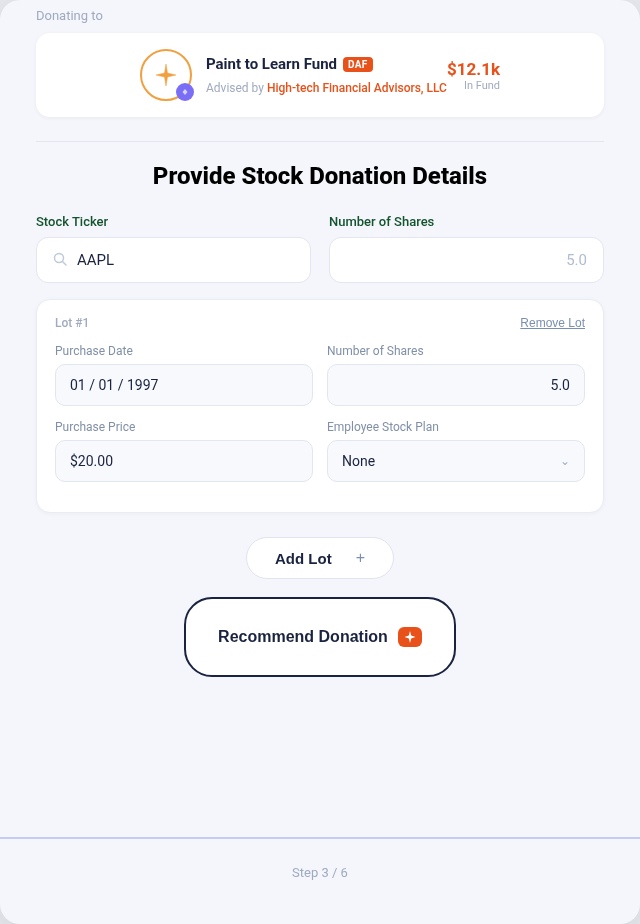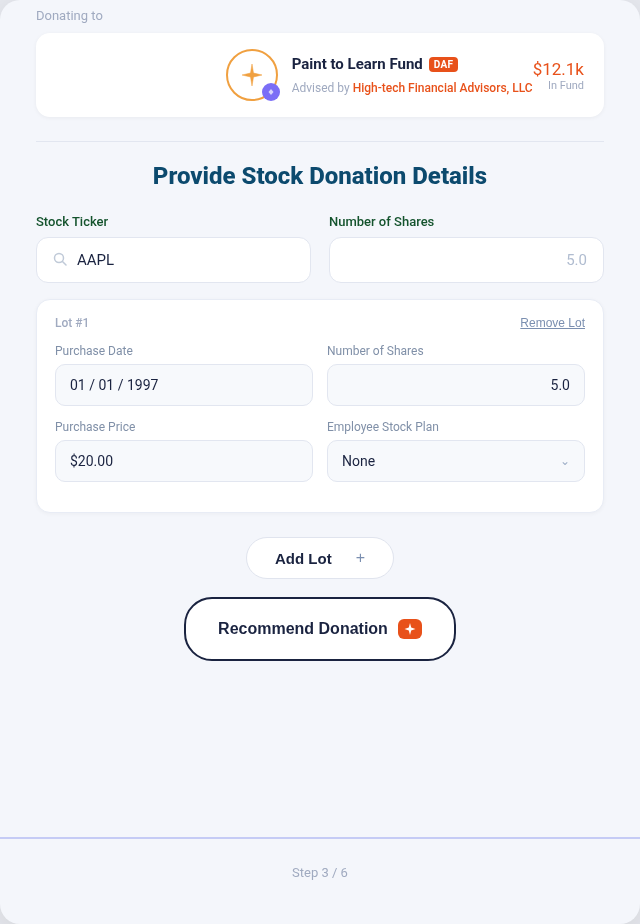--- a/index.html
+++ b/index.html
@@ -56,21 +56,21 @@
       font-size: 13px;
       color: #a0aac0;
       margin-bottom: 10px;
     }
     .fund-card {
       background: #fff;
       border-radius: 14px;
       padding: 16px 20px;
       display: flex;
       align-items: center;
-      justify-content: flex-end;
+      justify-content: center;
       box-shadow: 0 1px 4px rgba(0,0,0,0.05);
     }
     .fund-card-left {
       display: flex;
       align-items: center;
       gap: 14px;
     }
     .fund-icon-wrap {
       width: 52px;
       height: 52px;
@@ -129,39 +129,39 @@
     .fund-advisor a {
       color: #e8511a;
       text-decoration: none;
       font-weight: 500;
     }
     .fund-amount {
       text-align: right;
     }
     .fund-amount-value {
       font-size: 17px;
-      font-weight: 400;
+      font-weight: 700;
       color: #e8511a;
     }
     .fund-amount-label {
       font-size: 11px;
       color: #a0aac0;
     }
     .divider {
       border: none;
       border-top: 1px solid #e2e6f0;
       margin: 12px 36px;
     }
     .form-section {
       padding: 8px 36px 0;
     }
     .form-title {
       font-size: 24px;
       font-weight: 800;
-      color: #0c4a6e;
+      color: #000000;
       text-align: center;
       margin-bottom: 24px;
     }
     .field-row {
       display: flex;
       gap: 18px;
       margin-bottom: 16px;
     }
     .field-group {
       flex: 1;
@@ -286,21 +286,21 @@
     }
     .recommend-section {
       display: flex;
       justify-content: center;
       margin-bottom: 20px;
     }
     .recommend-btn {
       background: #fff;
       border: 2px solid #1a2340;
       border-radius: 28px;
-      padding: 20px 32px;
+      padding: 28px 32px;
       font-size: 16px;
       font-weight: 700;
       color: #1a2340;
       cursor: pointer;
       display: flex;
       align-items: center;
       gap: 10px;
     }
     .recommend-icon {
       background: #e8511a;

